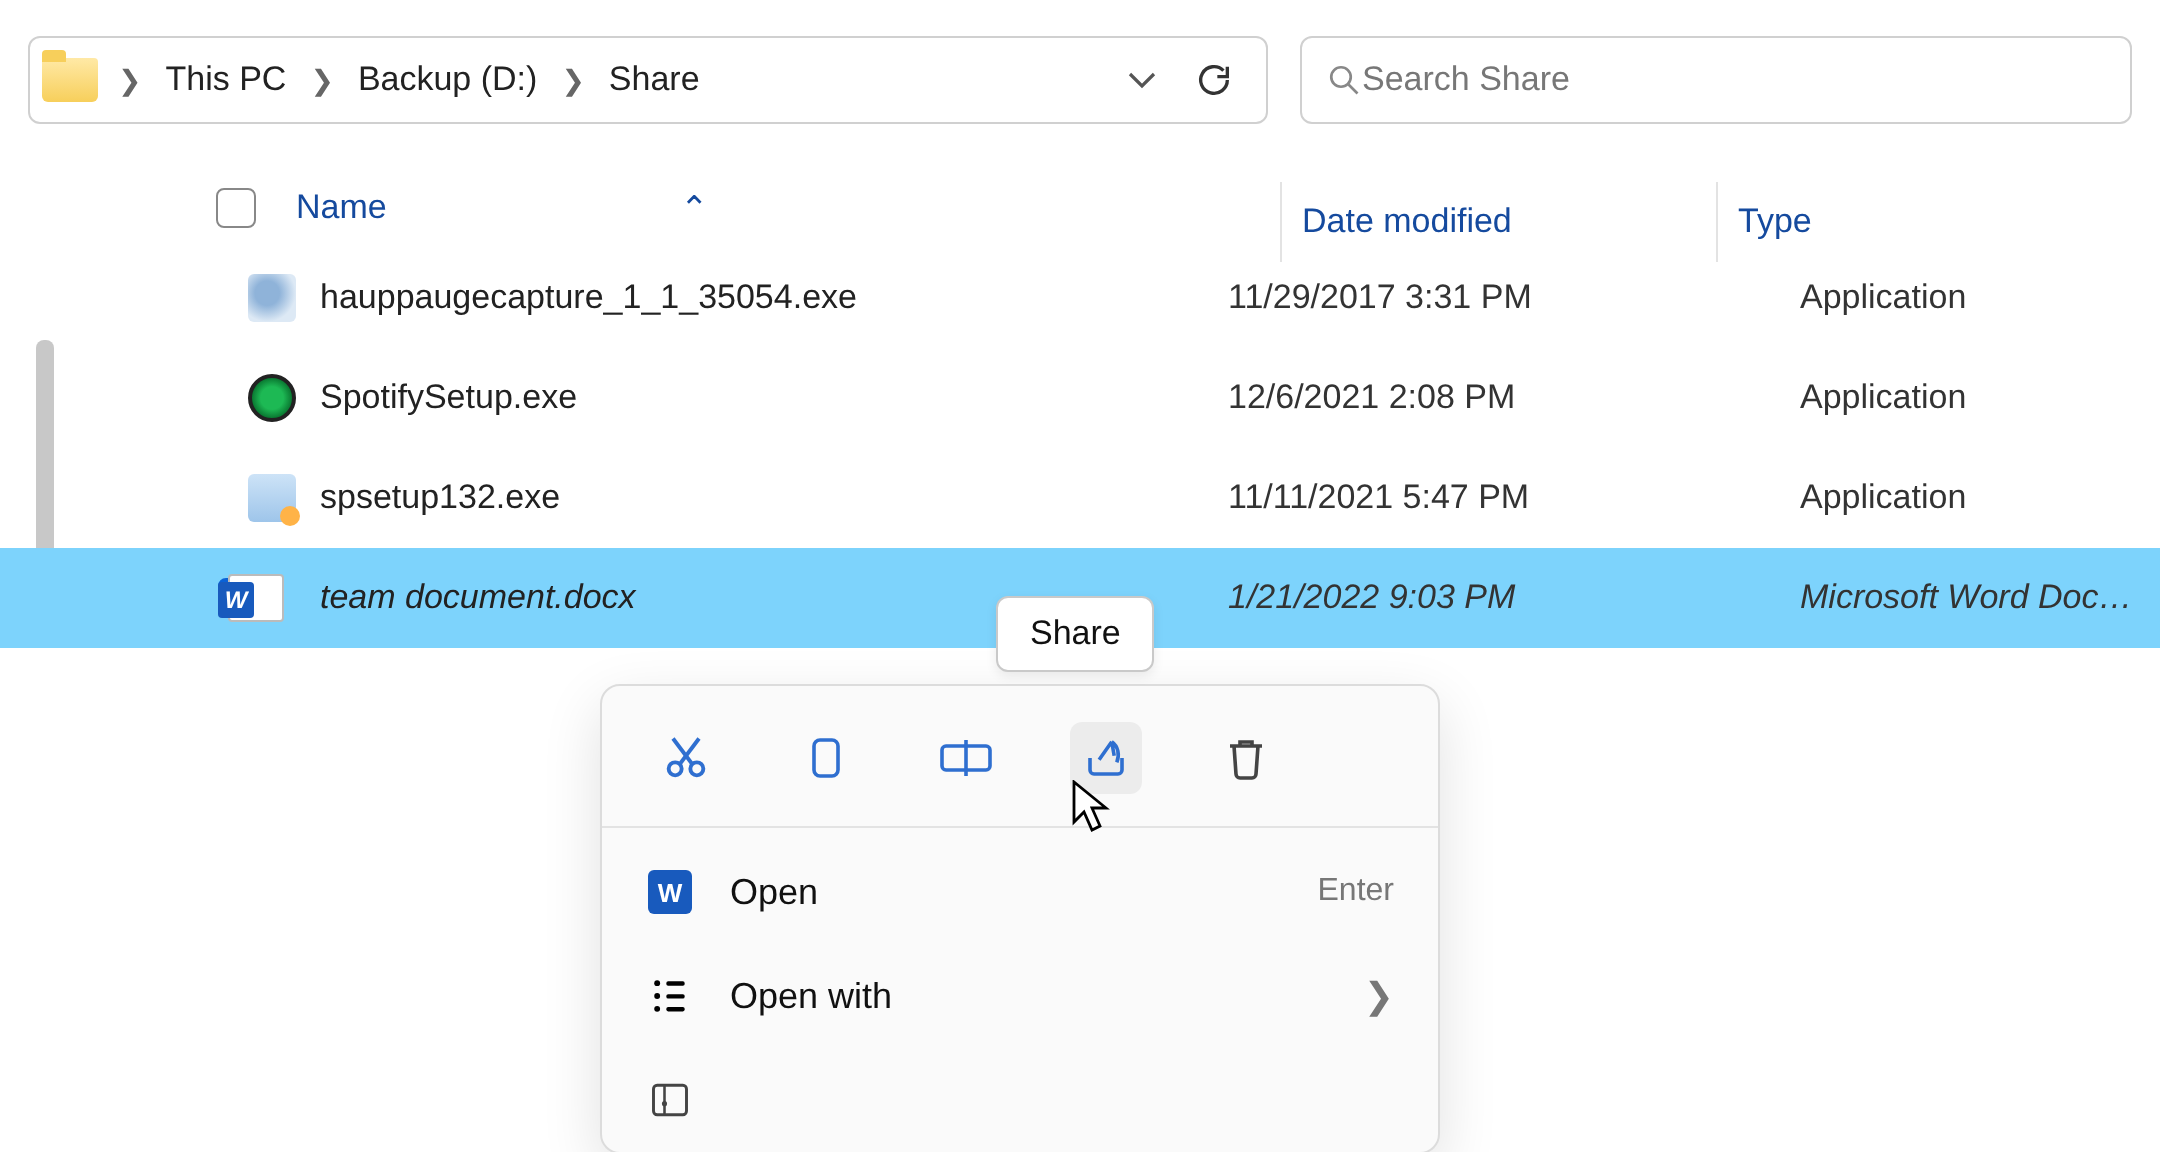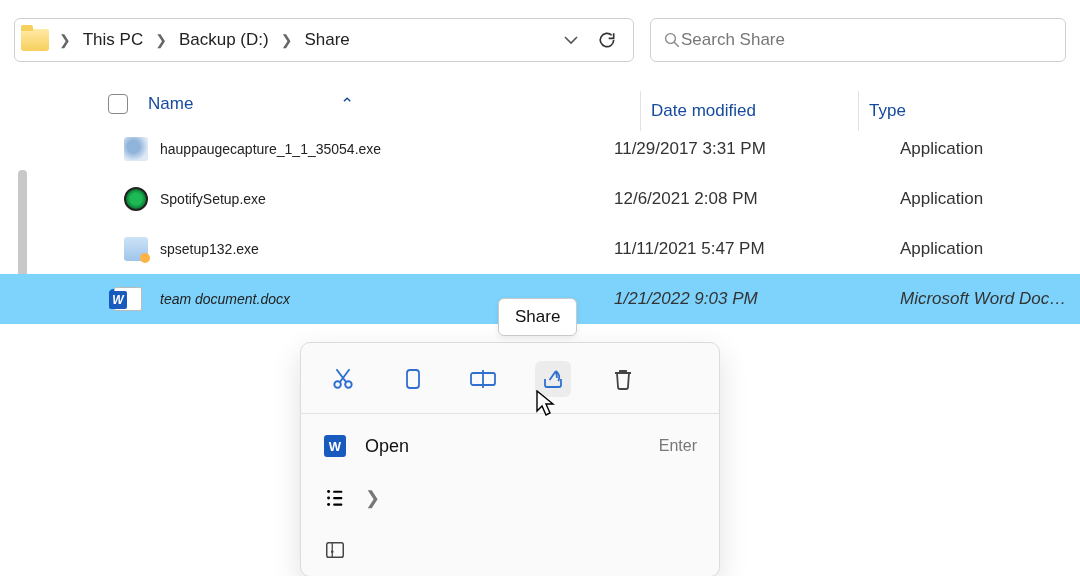--- a/index.html
+++ b/index.html
@@ -29,21 +29,21 @@
   .chk { width:20px; height:20px; border:1.5px solid #888; border-radius:4px; background:#fff;}
 
   
   .scroll-ind { position:absolute; left:18px; top:170px; width:9px; height:150px; background:#c8c8c8; border-radius:4px;}
 
   
   .rows { position: relative; }
   .row { position: relative; height: 50px; display:flex; align-items:center; }
   .row .cell-check { position:absolute; left:108px; width:22px; display:flex; justify-content:center;}
   .row .cell-icon { position:absolute; left:120px; width:32px; display:flex; justify-content:center;}
-  .row .cell-name { position:absolute; left:160px; font-size:14px; color:#222;}
+  .row .cell-name { position:absolute; left:160px; font-size:17px; color:#222;}
   .row .cell-date { position:absolute; left:598px; font-size:17px; color:#333;margin-left:16px;}
   .row .cell-type { position:absolute; left:868px; font-size:17px; color:#333; white-space:nowrap; overflow:hidden; width:200px; text-overflow: clip; margin-left: 32px;}
   .row.selected { background:#7dd3fc;font-style:italic; }
   .row.selected .cell-check .chk { background:#0b62d6; border-color:#0b62d6; position:relative;}
   .row.selected .cell-check .chk::after { content:""; position:absolute; left:4px; top:1px; width:6px; height:11px; border:solid #fff; border-width:0 2.5px 2.5px 0; transform:rotate(40deg);}
   .row.selected .cell-icon { left:112px; }
 
   .file-ico { width:24px; height:24px; display:inline-block; }
   .ico-exe1 { background: radial-gradient(circle at 40% 40%, #8fb3d9 30%, #dde9f5 70%); border-radius:3px;}
   .ico-exe2 { background: radial-gradient(circle at 50% 50%, #1db954 40%, #0a7a32 70%); border-radius:50%; border:2px solid #222;}
@@ -215,20 +215,21 @@
         <span class="mi-icon">
           <svg width="22" height="22" viewBox="0 0 24 24">
             <circle cx="5" cy="5" r="1.6"></circle>
             <circle cx="5" cy="12" r="1.6"></circle>
             <circle cx="5" cy="19" r="1.6"></circle>
             <rect x="10" y="4" width="10" height="2.4" rx="1"></rect>
             <rect x="10" y="11" width="10" height="2.4" rx="1"></rect>
             <rect x="10" y="18" width="10" height="2.4" rx="1"></rect>
           </svg>
         </span>
+        <span class="mi-label">Open with</span>
         <span class="mi-arrow">❯</span>
       </div>
       <div class="ctx-item">
         <span class="mi-icon">
           <svg width="22" height="22" viewBox="0 0 24 24">
             <rect x="3" y="4" width="18" height="16" rx="2" fill="none" stroke="#444" stroke-width="1.6"></rect>
             <line x1="9" y1="4" x2="9" y2="20" stroke="#444" stroke-width="1.4"></line>
             <circle cx="9" cy="14" r="1.4" fill="#444"></circle>
           </svg>
         </span>

